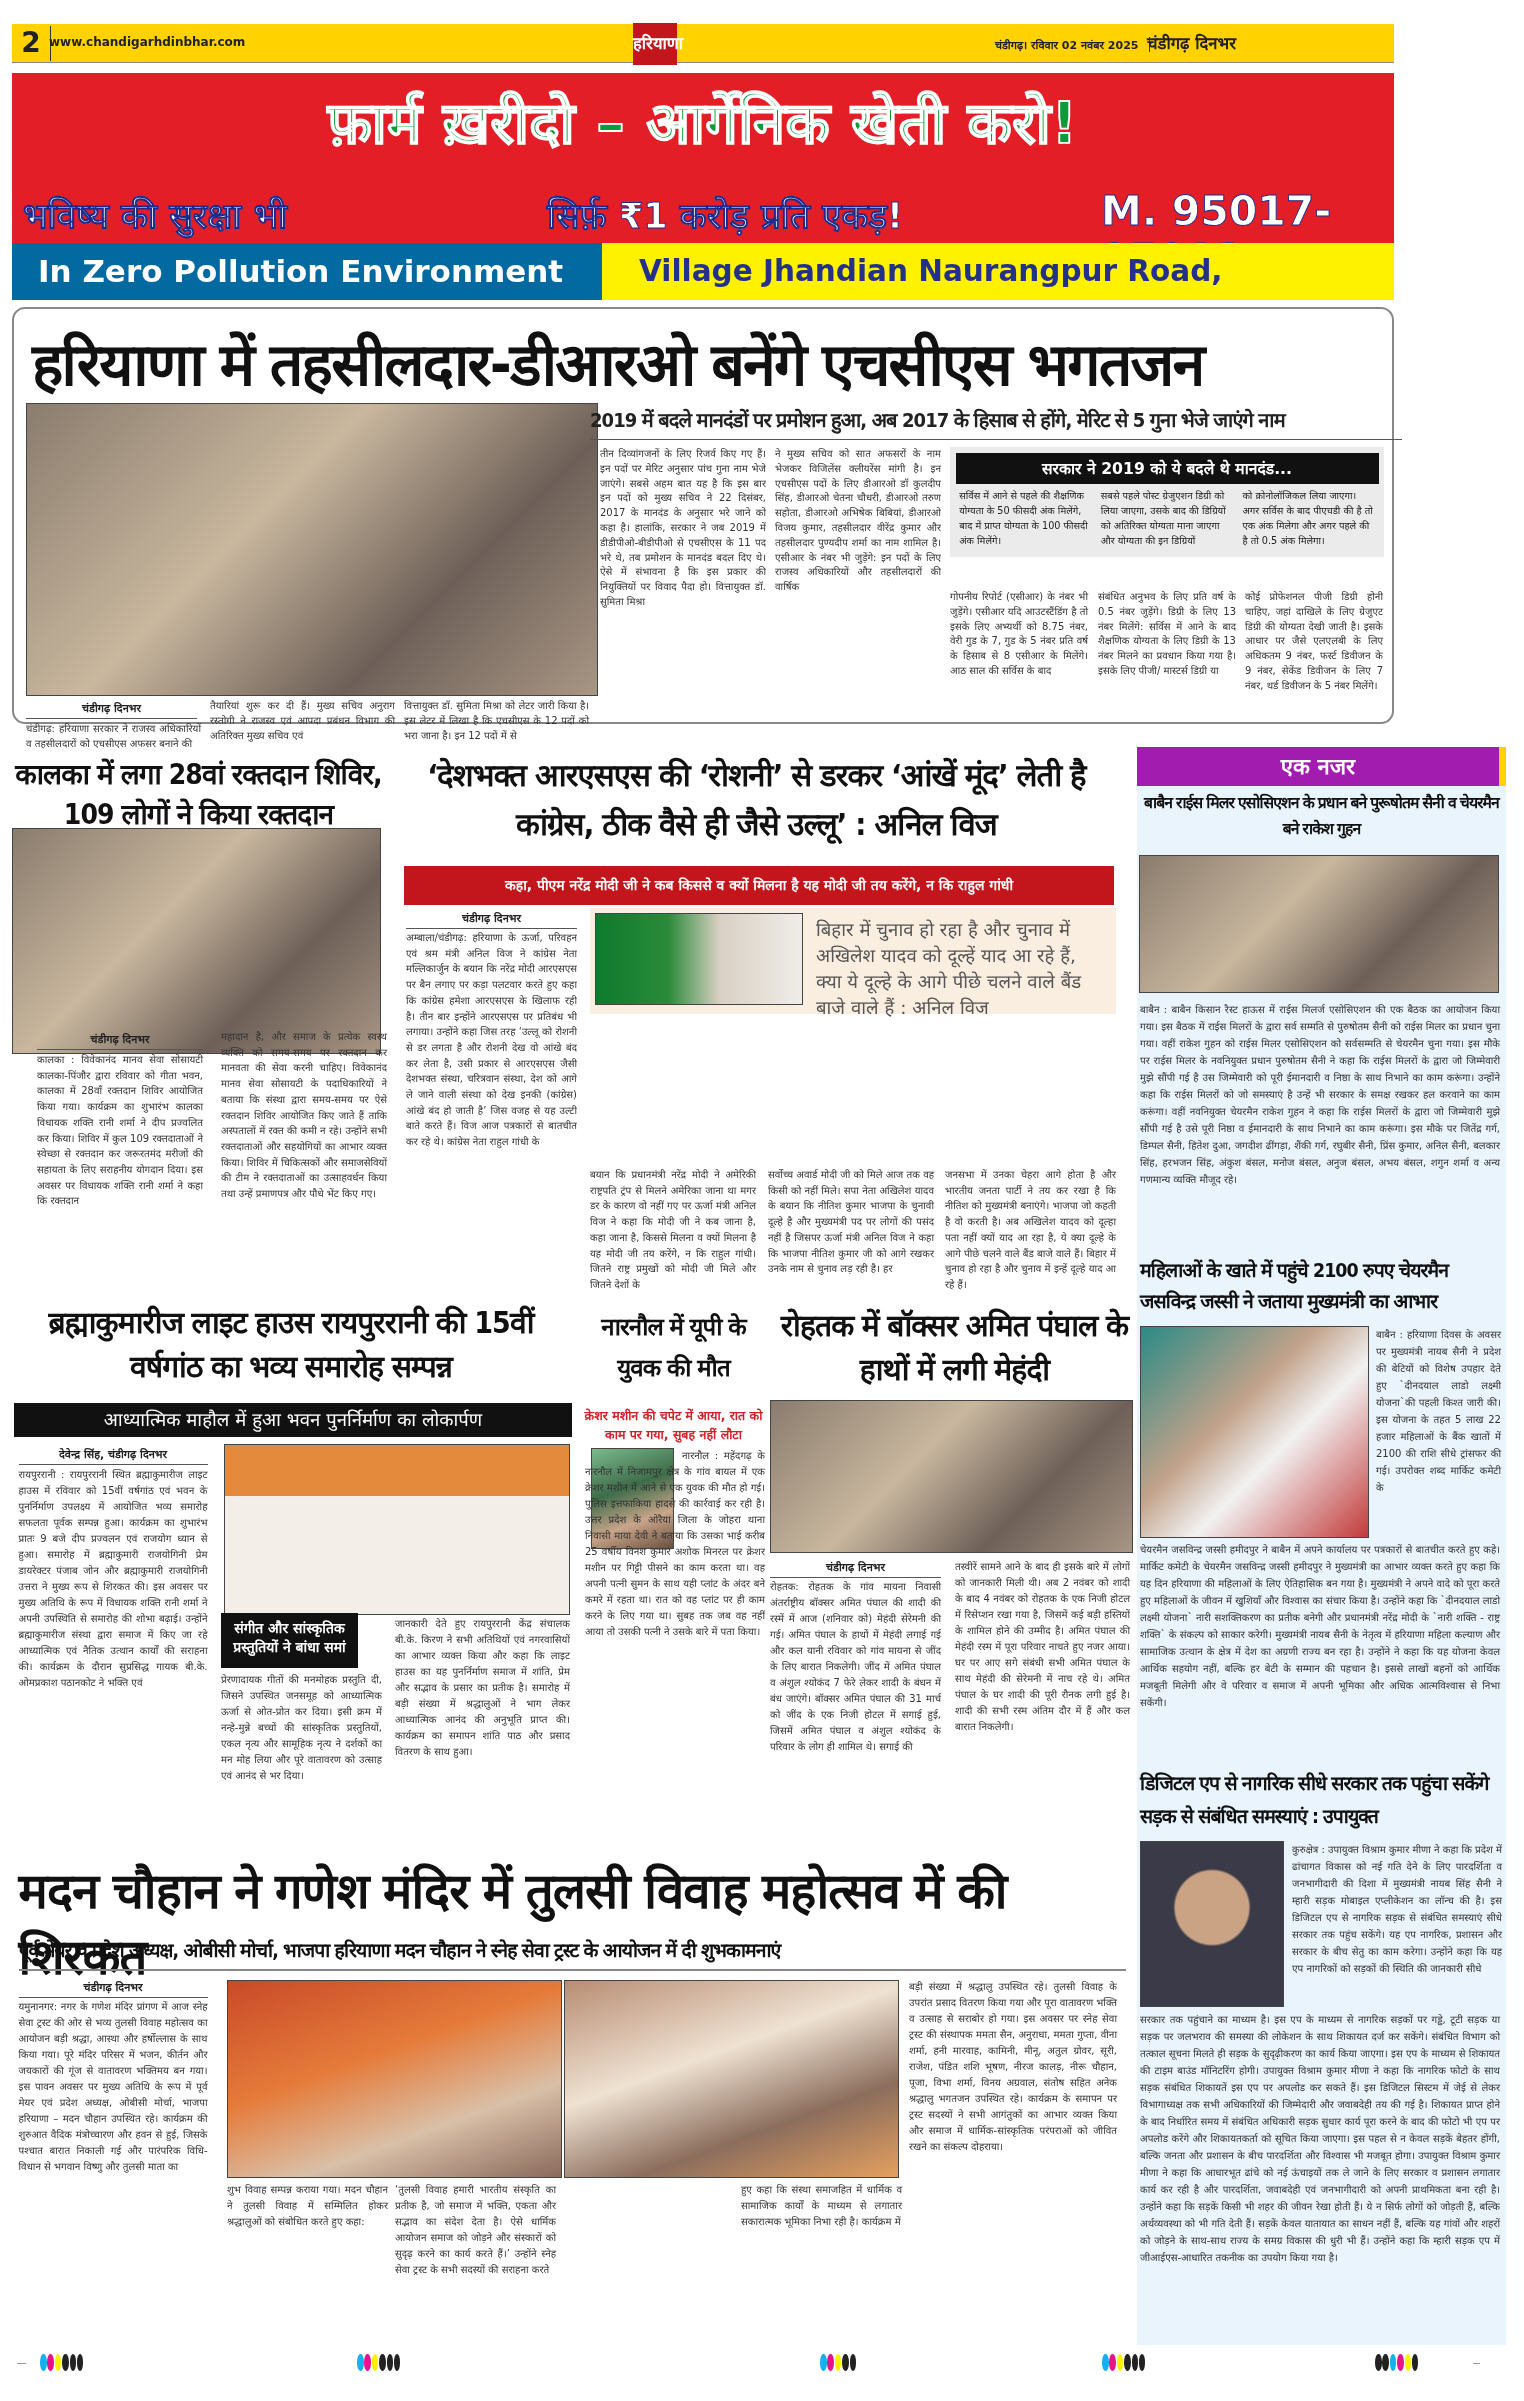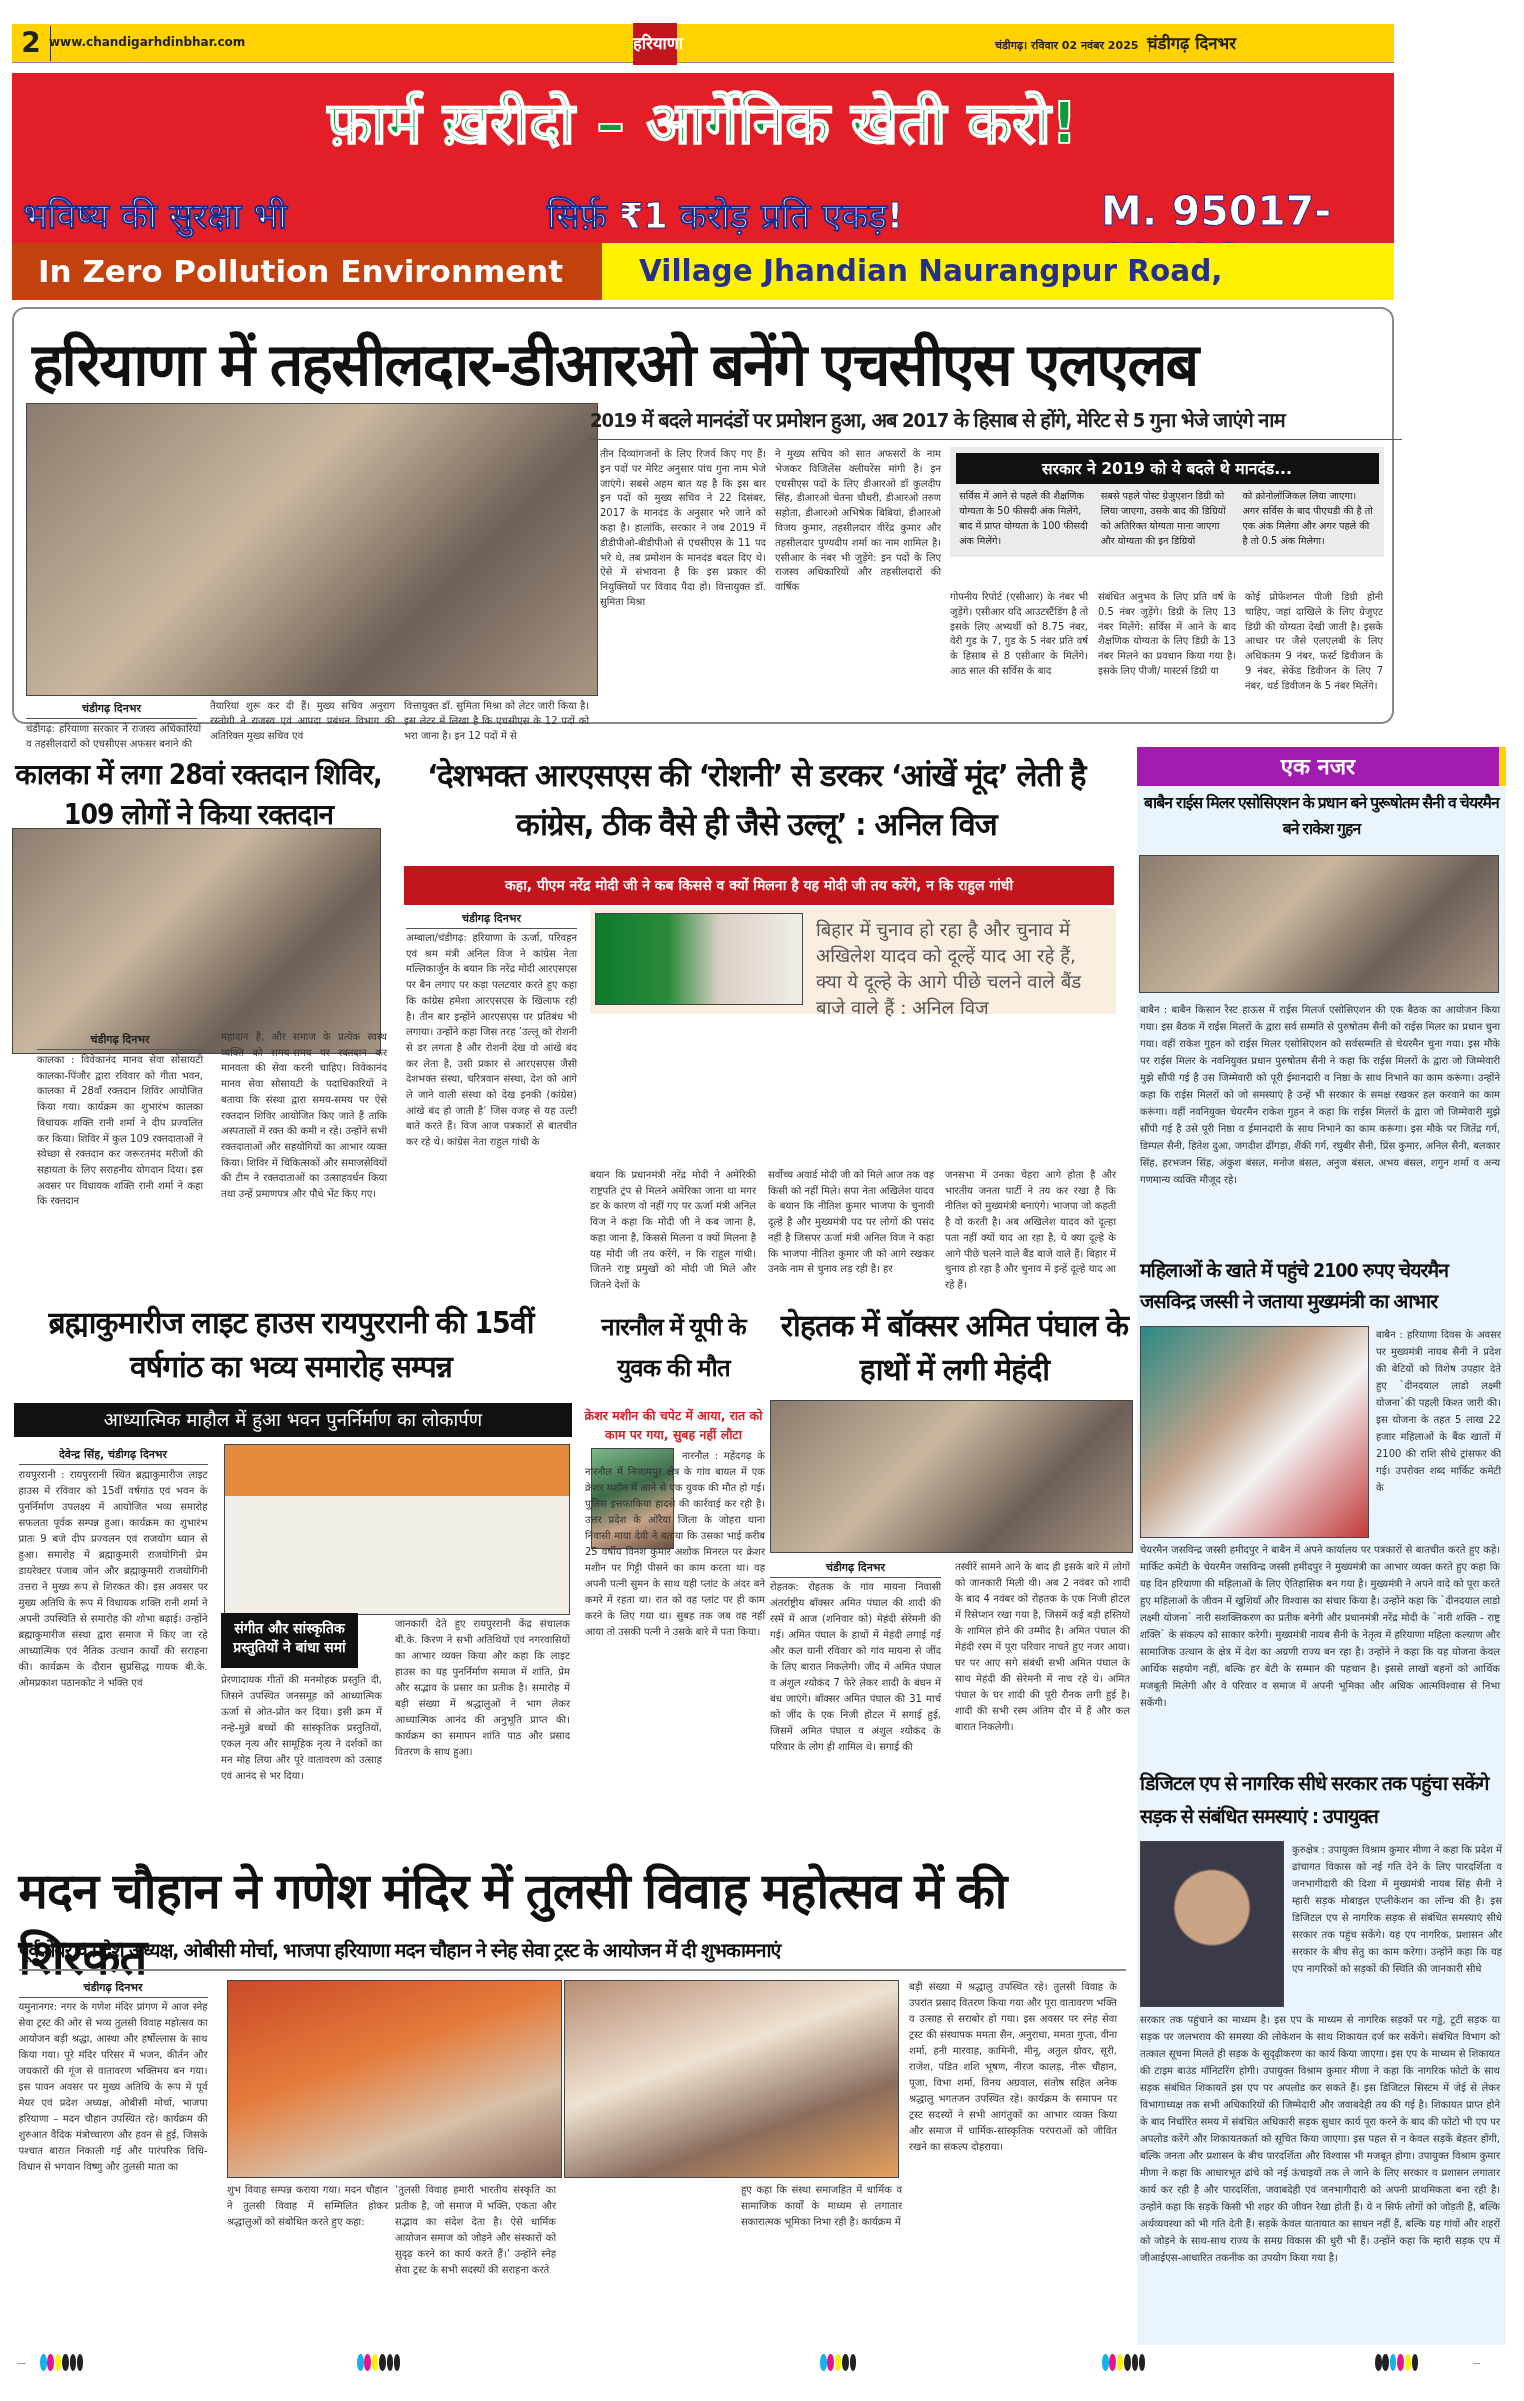--- a/index.html
+++ b/index.html
@@ -15,21 +15,21 @@
 #site-url{left:37px;top:11px;font-size:12px;font-weight:bold}
 #section-tag{left:621px;top:-0.9px;width:43px;height:42px;background:#c2151c;color:#fff;font-size:16.6px;font-weight:bold;text-align:center;line-height:42px;width:44px}
 #dateline{left:983px;top:13px;font-size:11px;font-weight:bold;padding-right:11px;border-right:0.9px solid #333}
 #paper-name{left:1135px;top:7.4px;font-size:16.6px;font-weight:bold}
 
 #ad{left:12px;top:73px;width:1382px;height:227px;background:#e31e26;overflow:hidden}
 #ad-title{left:0;top:9.2px;width:100%;text-align:center;font-size:57px;font-weight:bold;color:#0e9a38;-webkit-text-stroke:1.8px #fff;letter-spacing:0.9px}
 #ad-left{left:11px;top:118px;font-size:35px;font-weight:bold;color:#fff;-webkit-text-stroke:0.9px #1c2a8c}
 #ad-mid{left:535px;top:118px;font-size:35px;font-weight:bold;color:#fff;-webkit-text-stroke:0.9px #1c2a8c}
 #ad-phone{left:1089px;top:114px;font-size:41px;font-weight:bold;color:#fff;-webkit-text-stroke:0.9px #1c2a8c}
-#ad-bottom-left{left:0;top:170px;width:609px;height:57px;background:#c2410c;clip-path:polygon(0 0,590px 0,609px 57px,0 57px)}
+#ad-bottom-left{left:0;top:170px;width:609px;height:57px;background:#0369a1;clip-path:polygon(0 0,590px 0,609px 57px,0 57px)}
 #ad-bottom-left span{display:block;color:#fff;font-size:31px;font-weight:bold;line-height:57px;padding-left:26px}
 #ad-bottom-right{left:590px;top:170px;width:792px;height:57px;background:#fff200}
 #ad-bottom-right span{display:block;color:#24308a;font-size:29.5px;font-weight:bold;line-height:57px;padding-left:37px}
 
 #lead-box{left:12px;top:307px;width:1382px;height:417px;border:2.8px solid #888;border-radius:13px}
 #lead-headline{left:32px;top:322px;font-size:59px;letter-spacing:-1.8px}
 #lead-sub{left:590px;top:406px;font-size:20px;color:#222;border-bottom:1.8px solid #555;width:812px;padding-bottom:5.5px}
 #lead-photo{left:26px;top:403px;width:572px;height:293px}
 #lead-photo-credit{left:26px;top:700px;width:171px}
 .col{position:absolute}
@@ -91,21 +91,21 @@
   <div id="ad-phone" class="abs">M. 95017-95012</div>
   <div id="ad-bottom-left" class="abs">
       <span>In Zero Pollution Environment</span>
     </div>
   <div id="ad-bottom-right" class="abs">
       <span>Village Jhandian Naurangpur Road, Rupnagar - 140045</span>
     </div>
 </div>
 
 <div id="lead-box" class="abs"></div>
-<div id="lead-headline" class="abs head">हरियाणा में तहसीलदार-डीआरओ बनेंगे एचसीएस एलएलब</div>
+<div id="lead-headline" class="abs head">हरियाणा में तहसीलदार-डीआरओ बनेंगे एचसीएस भगतजन</div>
 <div id="lead-photo" class="abs photo"></div>
 <div id="lead-sub" class="abs head">2019 में बदले मानदंडों पर प्रमोशन हुआ, अब 2017 के हिसाब से होंगे, मेरिट से 5 गुना भेजे जाएंगे नाम</div>
 <div id="lead-photo-credit" class="abs byline">चंडीगढ़ दिनभर</div>
 <div class="col body" style="left:26px;top:722px;width:175px;font-size:10px;line-height:14.8px">चंडीगढ़: हरियाणा सरकार ने राजस्व अधिकारियों व तहसीलदारों को एचसीएस अफसर बनाने की</div>
 <div class="col body" style="left:210px;top:699px;width:185px;font-size:10px;line-height:14.8px">तैयारियां शुरू कर दी हैं। मुख्य सचिव अनुराग रस्तोगी ने राजस्व एवं आपदा प्रबंधन विभाग की अतिरिक्त मुख्य सचिव एवं</div>
 <div class="col body" style="left:404px;top:699px;width:185px;font-size:10px;line-height:14.8px">वित्तायुक्त डॉ. सुमिता मिश्रा को लेटर जारी किया है। इस लेटर में लिखा है कि एचसीएस के 12 पदों को भरा जाना है। इन 12 पदों में से</div>
 <div class="col body" style="left:600px;top:447px;width:166px;font-size:10px;line-height:14.8px;height:272px;overflow:hidden">तीन दिव्यांगजनों के लिए रिजर्व किए गए हैं। इन पदों पर मेरिट अनुसार पांच गुना नाम भेजे जाएंगे। सबसे अहम बात यह है कि इस बार इन पदों को मुख्य सचिव ने 22 दिसंबर, 2017 के मानदंड के अनुसार भरे जाने को कहा है। हालांकि, सरकार ने जब 2019 में डीडीपीओ-बीडीपीओ से एचसीएस के 11 पद भरे थे, तब प्रमोशन के मानदंड बदल दिए थे। ऐसे में संभावना है कि इस प्रकार की नियुक्तियों पर विवाद पैदा हो। वित्तायुक्त डॉ. सुमिता मिश्रा</div>
 <div class="col body" style="left:775px;top:447px;width:166px;font-size:10px;line-height:14.8px;height:272px;overflow:hidden">ने मुख्य सचिव को सात अफसरों के नाम भेजकर विजिलेंस क्लीयरेंस मांगी है। इन एचसीएस पदों के लिए डीआरओ डॉ कुलदीप सिंह, डीआरओ चेतना चौधरी, डीआरओ तरुण सहोता, डीआरओ अभिषेक बिबियां, डीआरओ विजय कुमार, तहसीलदार वीरेंद्र कुमार और तहसीलदार पुण्यदीप शर्मा का नाम शामिल है। एसीआर के नंबर भी जुड़ेंगे: इन पदों के लिए राजस्व अधिकारियों और तहसीलदारों की वार्षिक</div>
 <div id="box-2019" class="abs">
   <div id="box-2019-title">सरकार ने 2019 को ये बदले थे मानदंड...</div>

